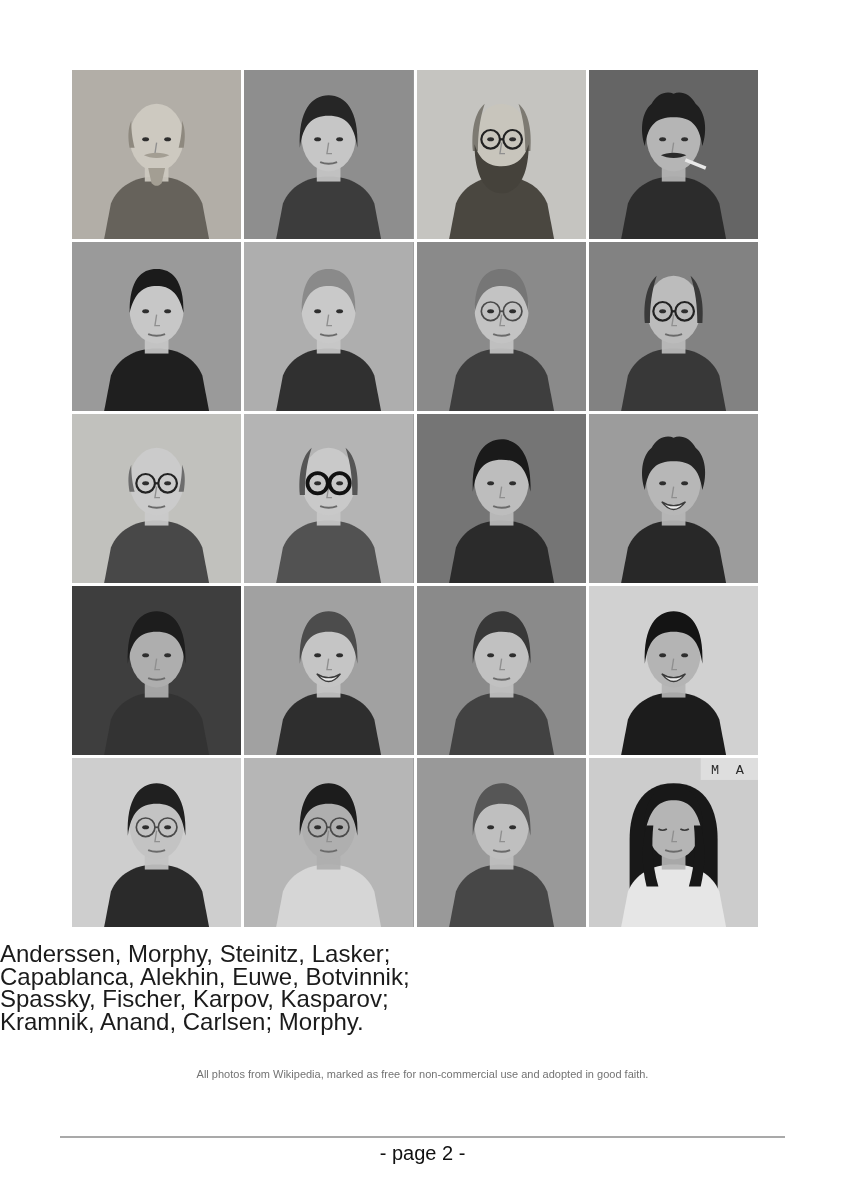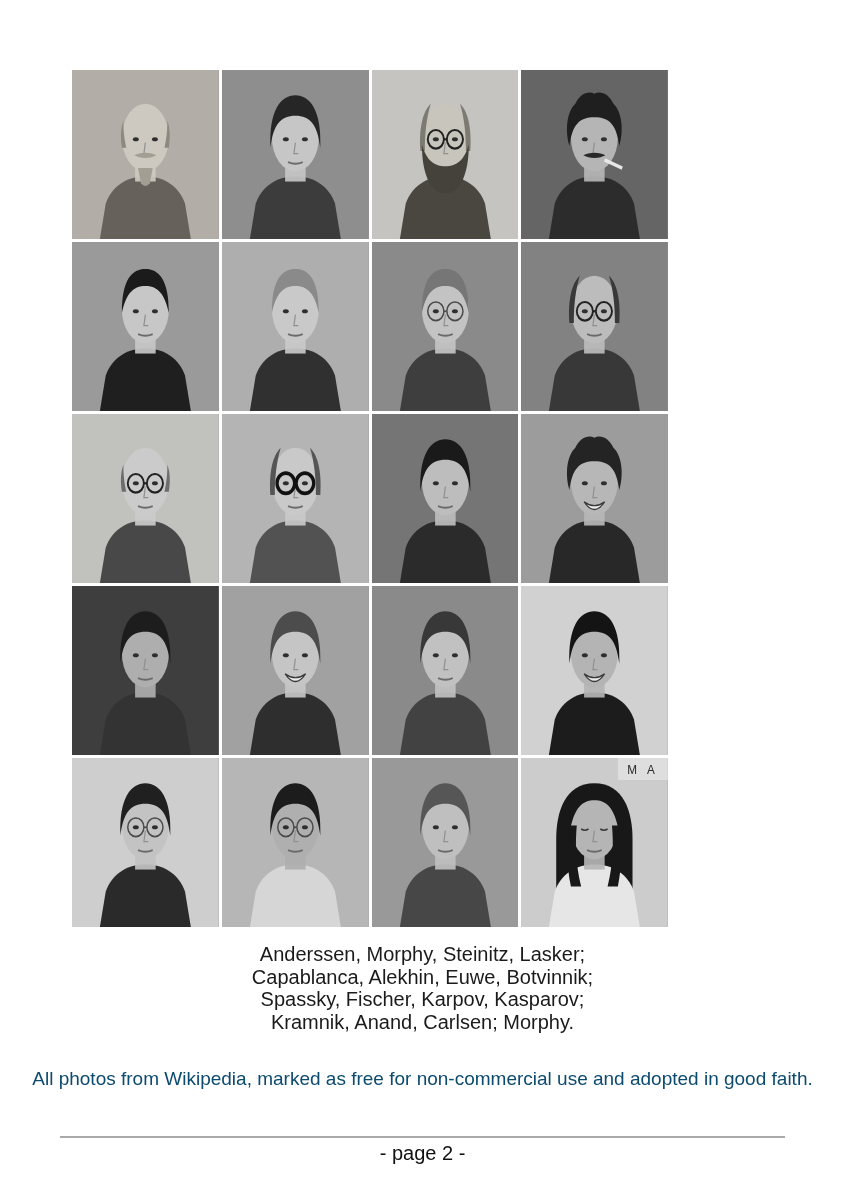--- a/index.html
+++ b/index.html
@@ -12,55 +12,55 @@
     width: 845px;
     height: 1200px;
     background: #ffffff;
     font-family: "Liberation Sans", sans-serif;
     overflow: hidden;
   }
   .photo-grid {
     position: absolute;
     left: 72px;
     top: 70px;
-    width: 596px;
+    width: 686px;
     display: grid;
     grid-template-columns: repeat(4, 1fr);
     grid-auto-rows: 169px;
     gap: 3px;
+    font-family: Liberation Mono, monospace;
   }
   .photo {
     margin: 0;
     padding: 0;
     overflow: hidden;
     background: #9a9a9a;
   }
   .photo svg {
     display: block;
     width: 100%;
     height: 100%;
   }
   .caption {
     position: absolute;
     top: 943px;
     left: 0;
     width: 100%;
-    text-align: center;
-    font-size: 20px;
+    font-size: 24px;
     line-height: 22.5px;
     color: #1b1b1b;
   }
   .footnote {
     position: absolute;
     top: 1068px;
     left: 0;
     width: 100%;
     text-align: center;
-    font-size: 19px;
-    color: #0c4a6e;
+    font-size: 11px;
+    color: #737373;
   }
   .footer-rule {
     position: absolute;
     top: 1136px;
     left: 60px;
     width: 725px;
     height: 0;
     margin: 0;
     border: none;
     border-top: 2px solid #a9a9a9;

